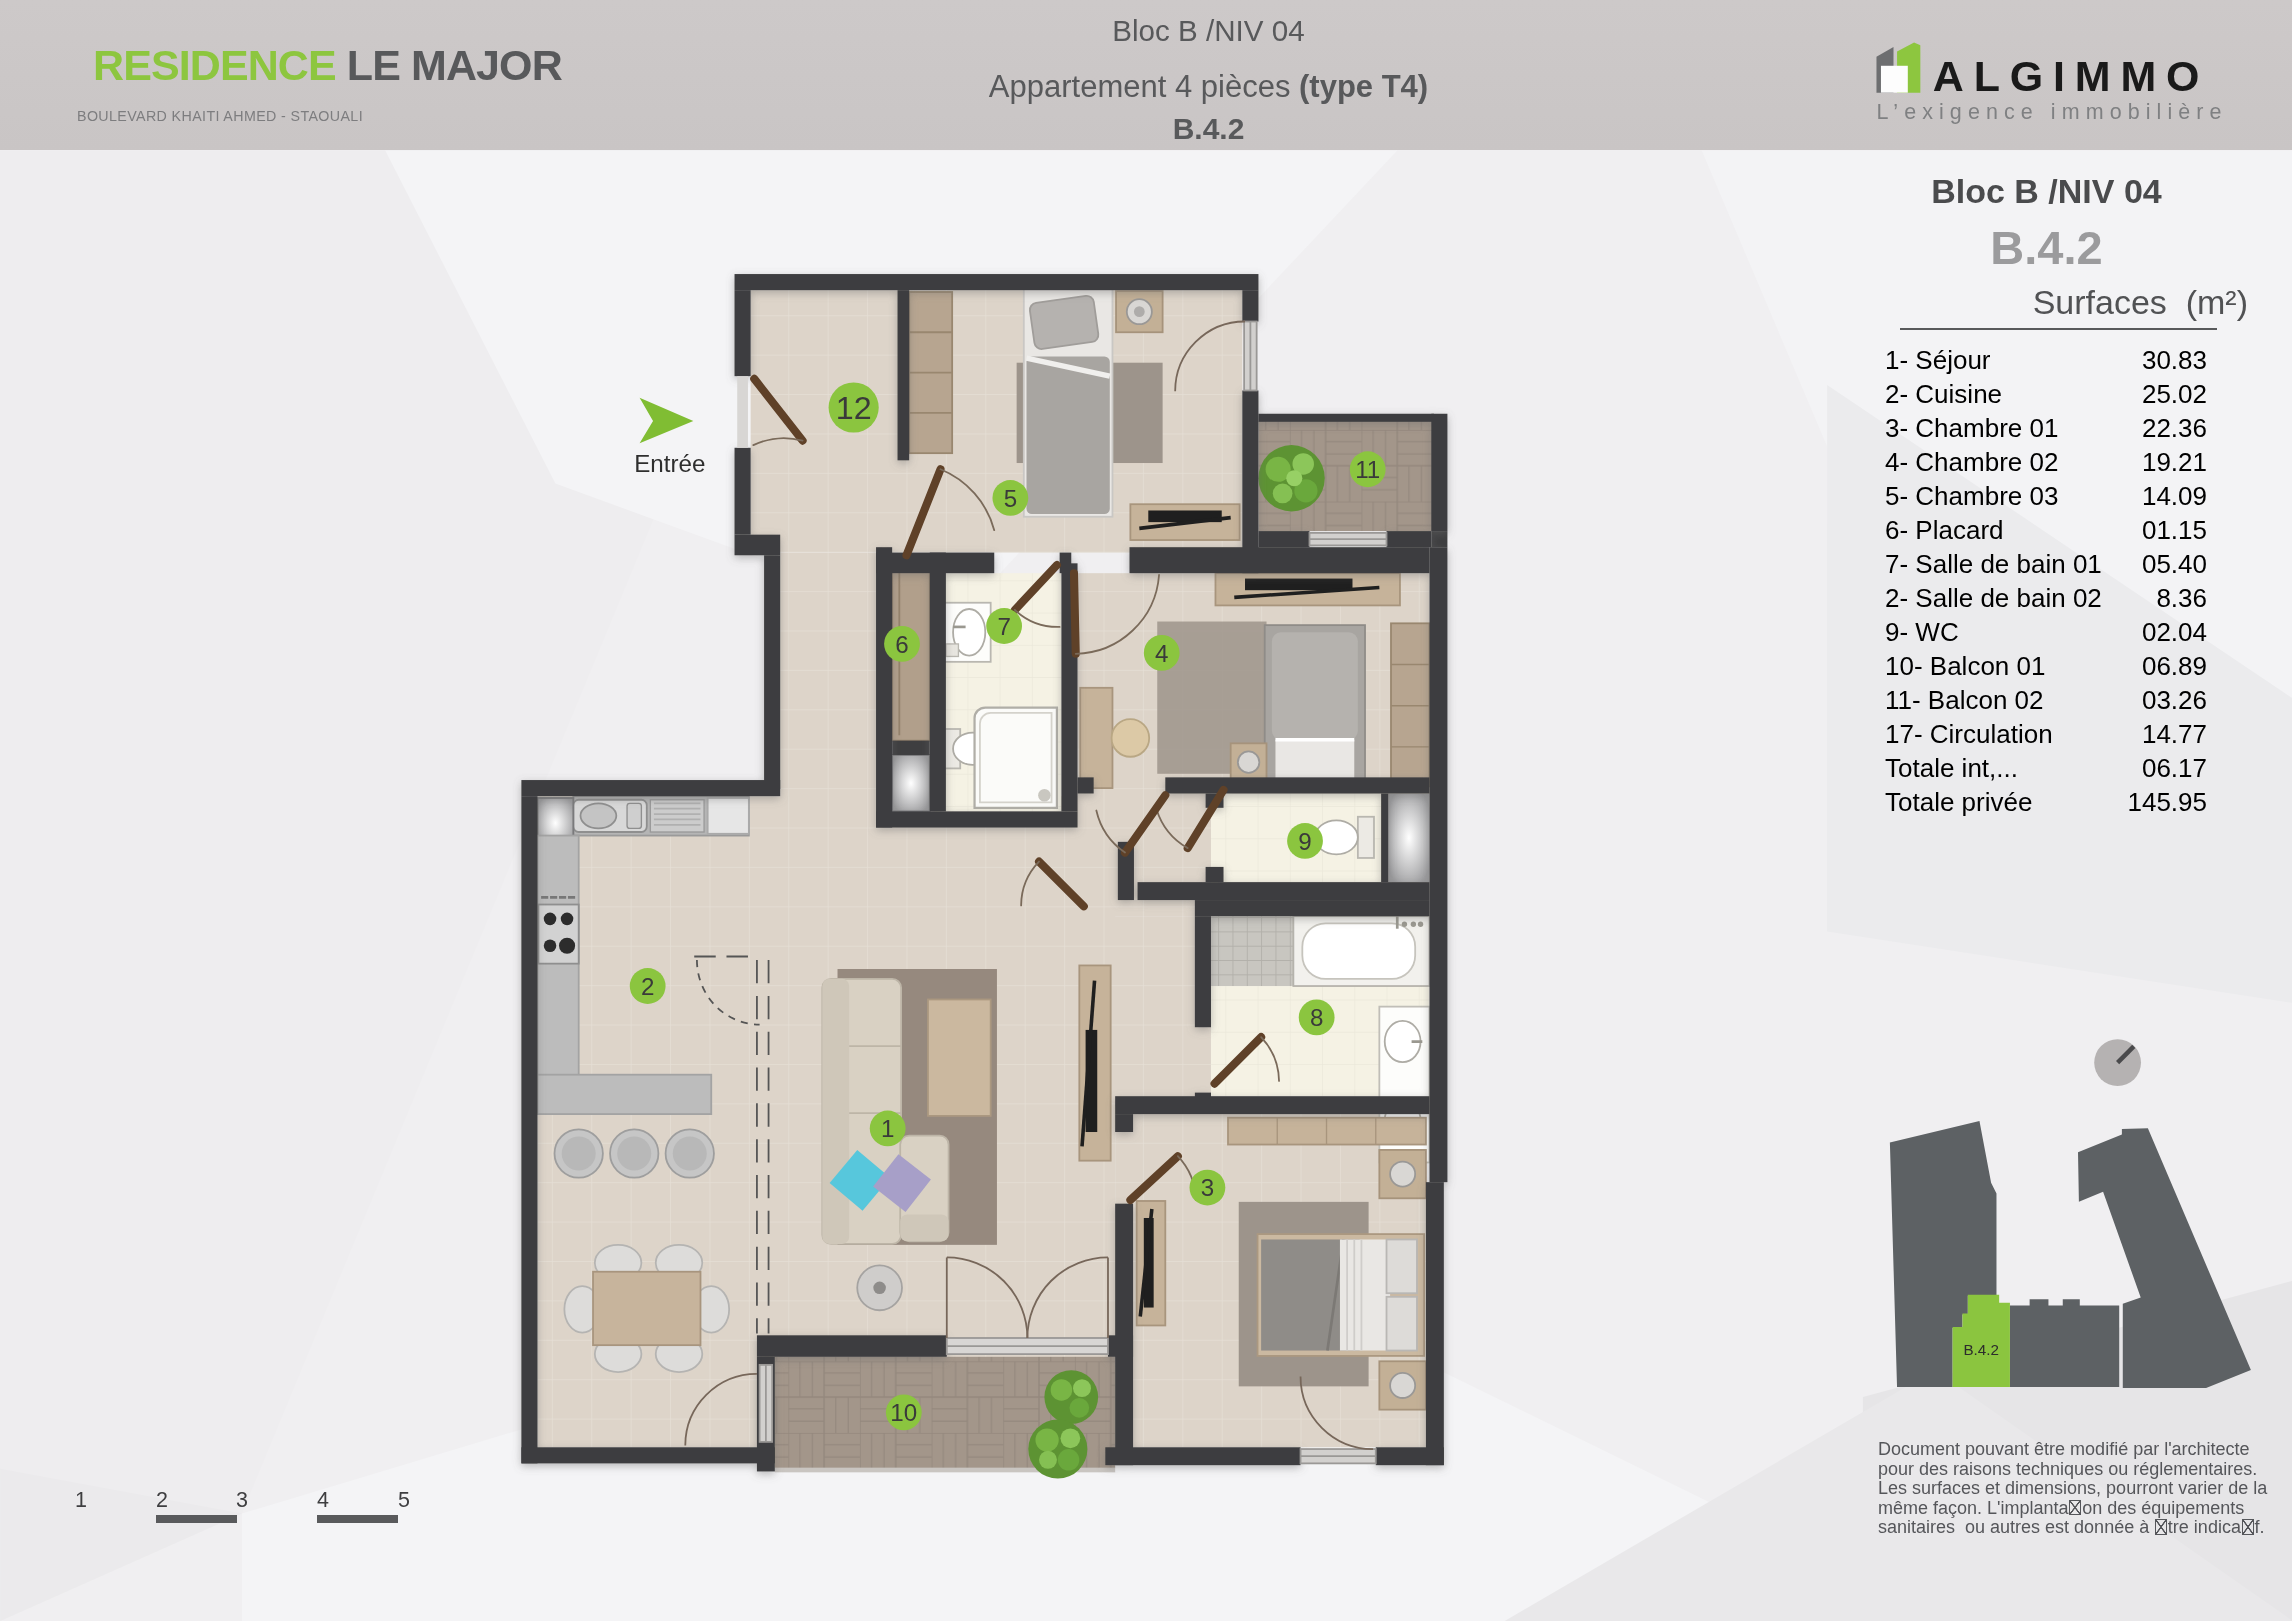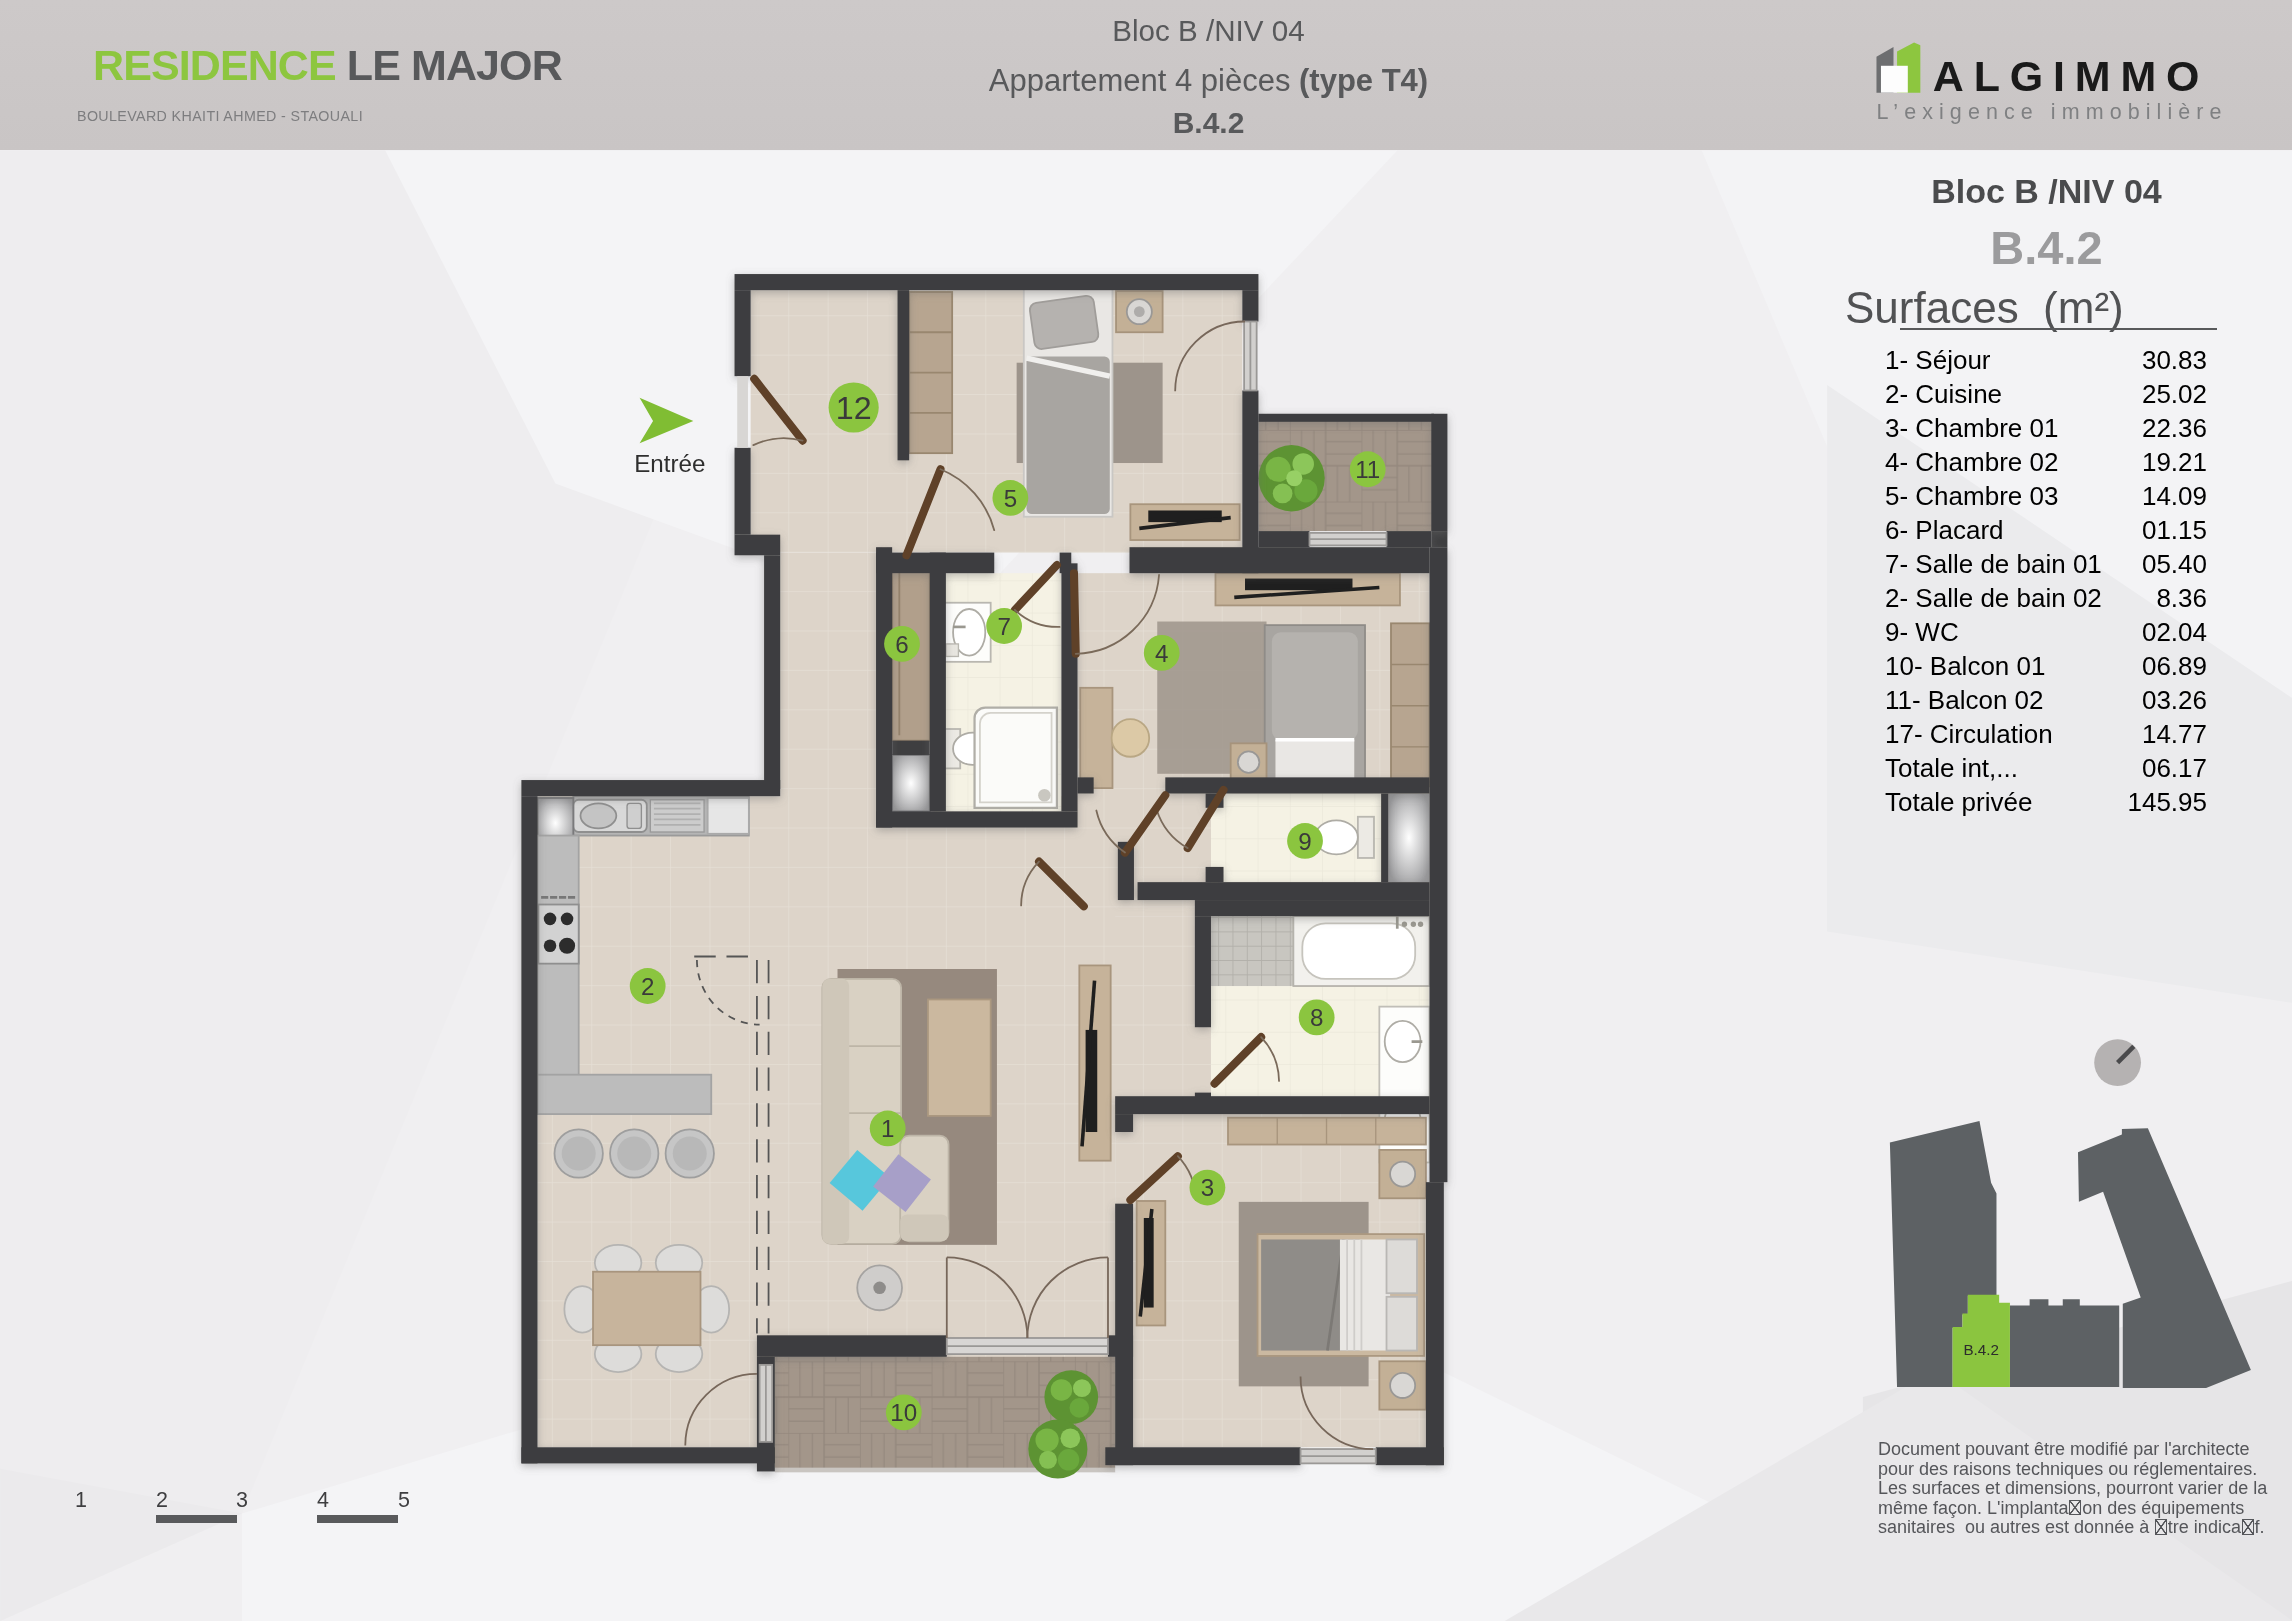--- a/index.html
+++ b/index.html
@@ -22,42 +22,42 @@
 </svg>
 
 <div class="abs" style="left:0;top:0;width:2293px;height:150px;background:linear-gradient(180deg,#cdc9c9,#c9c5c5);"></div>
 
 <div class="abs" style="left:93px;top:41px;font-size:43px;font-weight:bold;letter-spacing:-0.9px;color:#58595b;white-space:nowrap;"><span style="color:#8dc63f;">RESIDENCE </span>LE MAJOR</div>
 
 <div class="abs" style="left:77px;top:107px;font-size:15px;letter-spacing:0.4px;color:#7d7d7f;transform:scaleX(0.95);transform-origin:0 0;">BOULEVARD KHAITI AHMED - STAOUALI</div>
 
 <div class="abs" style="left:940px;top:14.3px;width:537px;text-align:center;color:#58595b;">
   <div style="font-size:29.6px;">Bloc B /NIV 04</div>
-  <div style="font-size:31px;margin-top:15px;">Appartement 4 pièces <b>(type T4)</b></div>
+  <div style="font-size:31px;margin-top:21px;">Appartement 4 pièces <b>(type T4)</b></div>
   <div style="font-size:30px;font-weight:bold;margin-top:7.2px;">B.4.2</div>
 </div>
 
 <svg class="abs" style="left:1872px;top:36px" width="367" height="90" viewBox="0 0 410 100">
 
   <polygon points="5,23 24,12 24,63 5,63" fill="#6d6e70"></polygon>
 
   <polygon points="28,17 47,7 54,10 54,63 28,63" fill="#8dc63f"></polygon>
 
   <rect x="10" y="33" width="30" height="30" fill="#fdfdfd"></rect>
 
   <text x="68" y="61" font-family="Liberation Sans, sans-serif" font-size="48" font-weight="bold" letter-spacing="11" fill="#1a1a1a">ALGIMMO</text>
 
   <text x="5" y="92" font-family="Liberation Sans, sans-serif" font-size="24" letter-spacing="6.8" fill="#7f8082">L’exigence immobilière</text>
 </svg>
 
 <div class="abs" style="left:1845px;top:172px;width:403px;text-align:center;color:#4a4b4d;font-size:34px;font-weight:bold;">Bloc B /NIV 04</div>
 
 <div class="abs" style="left:1845px;top:220px;width:403px;text-align:center;color:#9b9b9d;font-size:47px;font-weight:bold;">B.4.2</div>
 
-<div class="abs" style="left:1845px;top:283px;width:403px;text-align:left;color:#515254;font-size:44px;">Surfaces&nbsp; (m²)</div>
+<div class="abs" style="left:1845px;top:283px;width:403px;text-align:right;color:#515254;font-size:34px;">Surfaces&nbsp; (m²)</div>
 
 <div class="abs" style="left:1900px;top:328px;width:317px;height:1.8px;background:#58595b;"></div>
 
 <div class="abs" style="left:1885px;top:343px;width:322px;font-size:26px;color:#000000;line-height:34px;">
   <div><span>1- Séjour</span><span style="float:right">30.83</span></div>
   <div><span>2- Cuisine</span><span style="float:right">25.02</span></div>
   <div><span>3- Chambre 01</span><span style="float:right">22.36</span></div>
   <div><span>4- Chambre 02</span><span style="float:right">19.21</span></div>
   <div><span>5- Chambre 03</span><span style="float:right">14.09</span></div>
   <div><span>6- Placard</span><span style="float:right">01.15</span></div>

